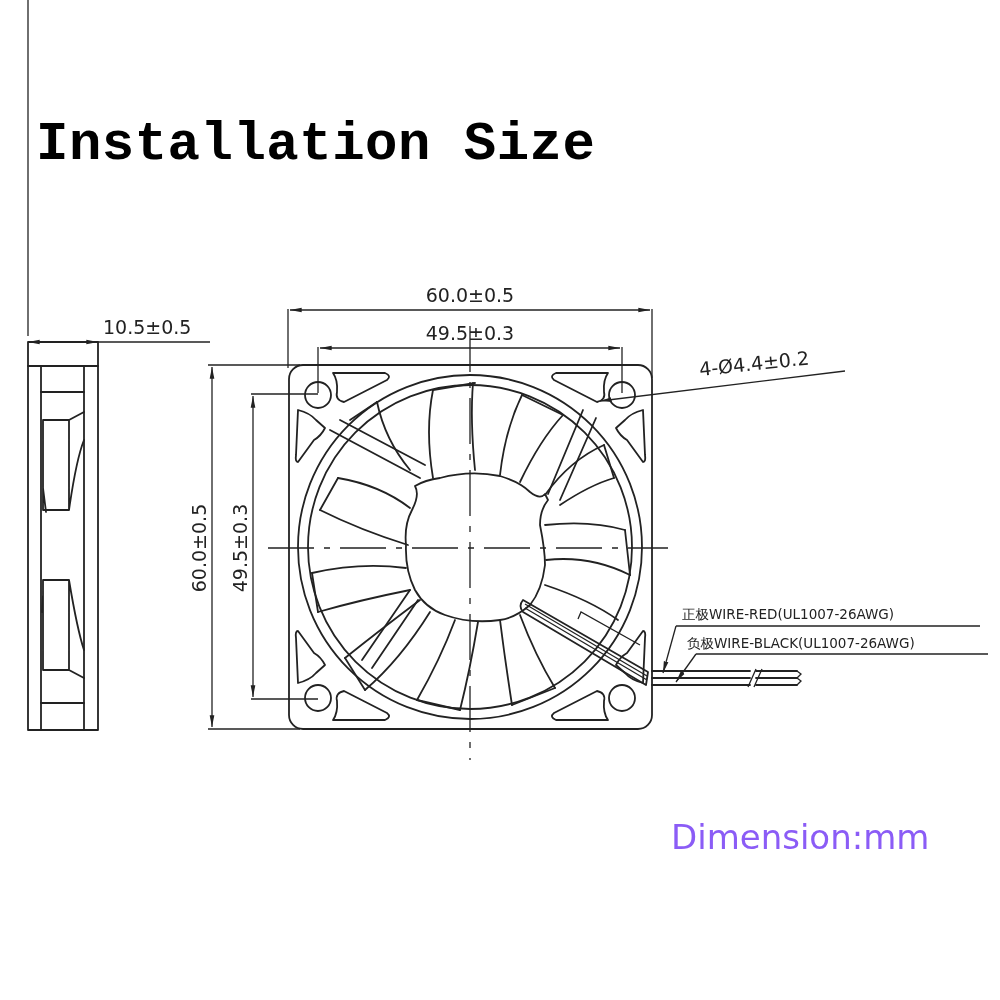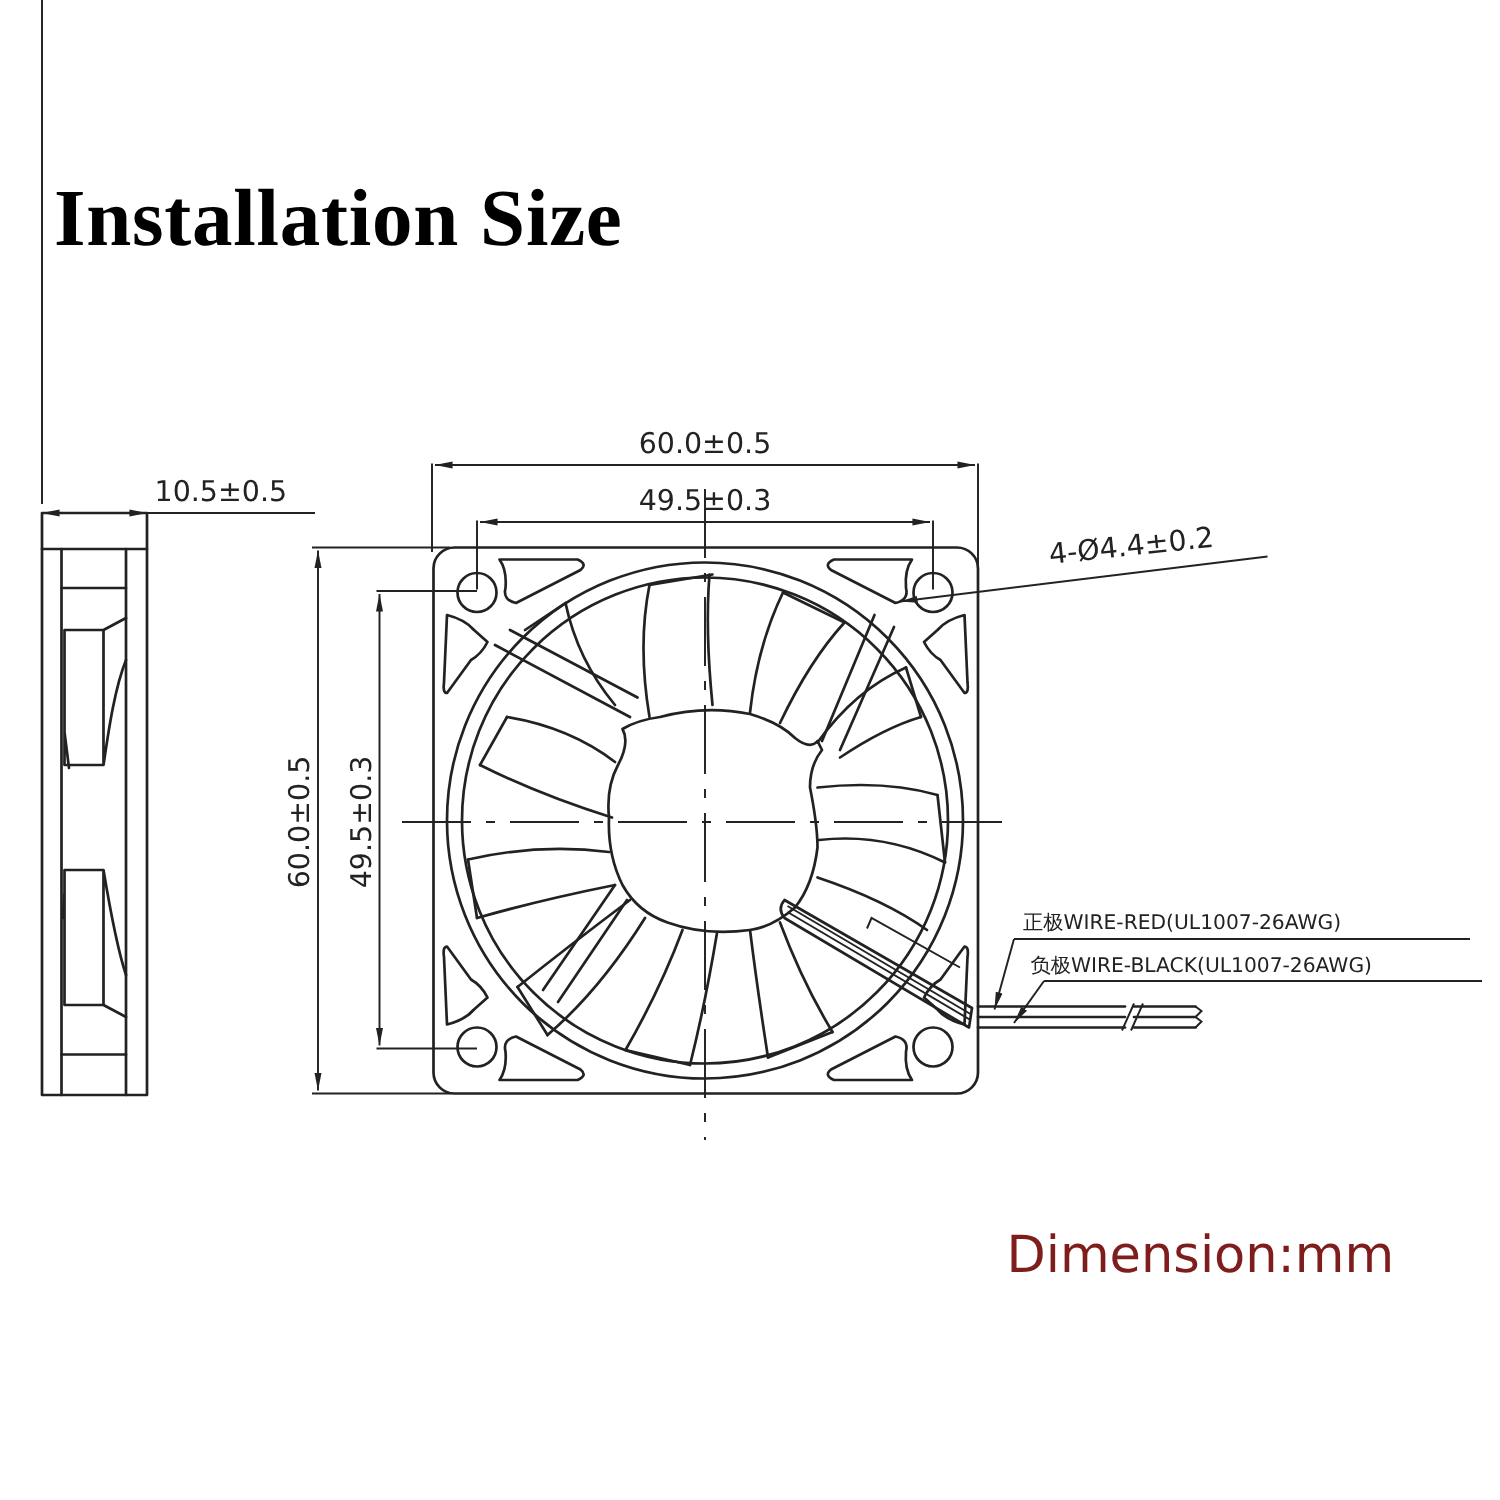--- a/index.html
+++ b/index.html
@@ -1,26 +1,26 @@
 <!DOCTYPE html>
 <html><head>
 <meta charset="utf-8">
 <style>
   html, body { margin: 0; padding: 0; background: #ffffff; }
   body { width: 1000px; height: 1000px; position: relative; overflow: hidden; }
   .title {
     position: absolute; left: 36px; top: 118px;
-    font-family: Liberation Serif, serif;
+    font-family: Liberation Mono, monospace;
     font-weight: bold; font-size: 54px; color: #000; letter-spacing: 0.5px;
     line-height: 1;
   }
   .units {
     position: absolute; left: 671px; top: 820px;
     font-family: "DejaVu Sans", "Liberation Sans", sans-serif;
-    font-size: 34px; color: #7f1d1d; line-height: 1;
+    font-size: 34px; color: #8b5cf6; line-height: 1;
   }
   svg.drawing { position: absolute; left: 0; top: 0; }
   .dim-text { font-family: "DejaVu Sans", "Liberation Sans", sans-serif; font-size: 19px; fill: #222; }
   .wire-text { font-family: "DejaVu Sans", "Liberation Sans", sans-serif; font-size: 13.5px; fill: #222; }
   .ln { stroke: #222; stroke-width: 1.8; fill: none; stroke-linejoin: round; stroke-linecap: round; }
   .thin { stroke: #222; stroke-width: 1.3; fill: none; }
   .center { stroke: #222; stroke-width: 1.3; fill: none; stroke-dasharray: 46 10 6 10; }
 </style>
 </head>
 <body>

